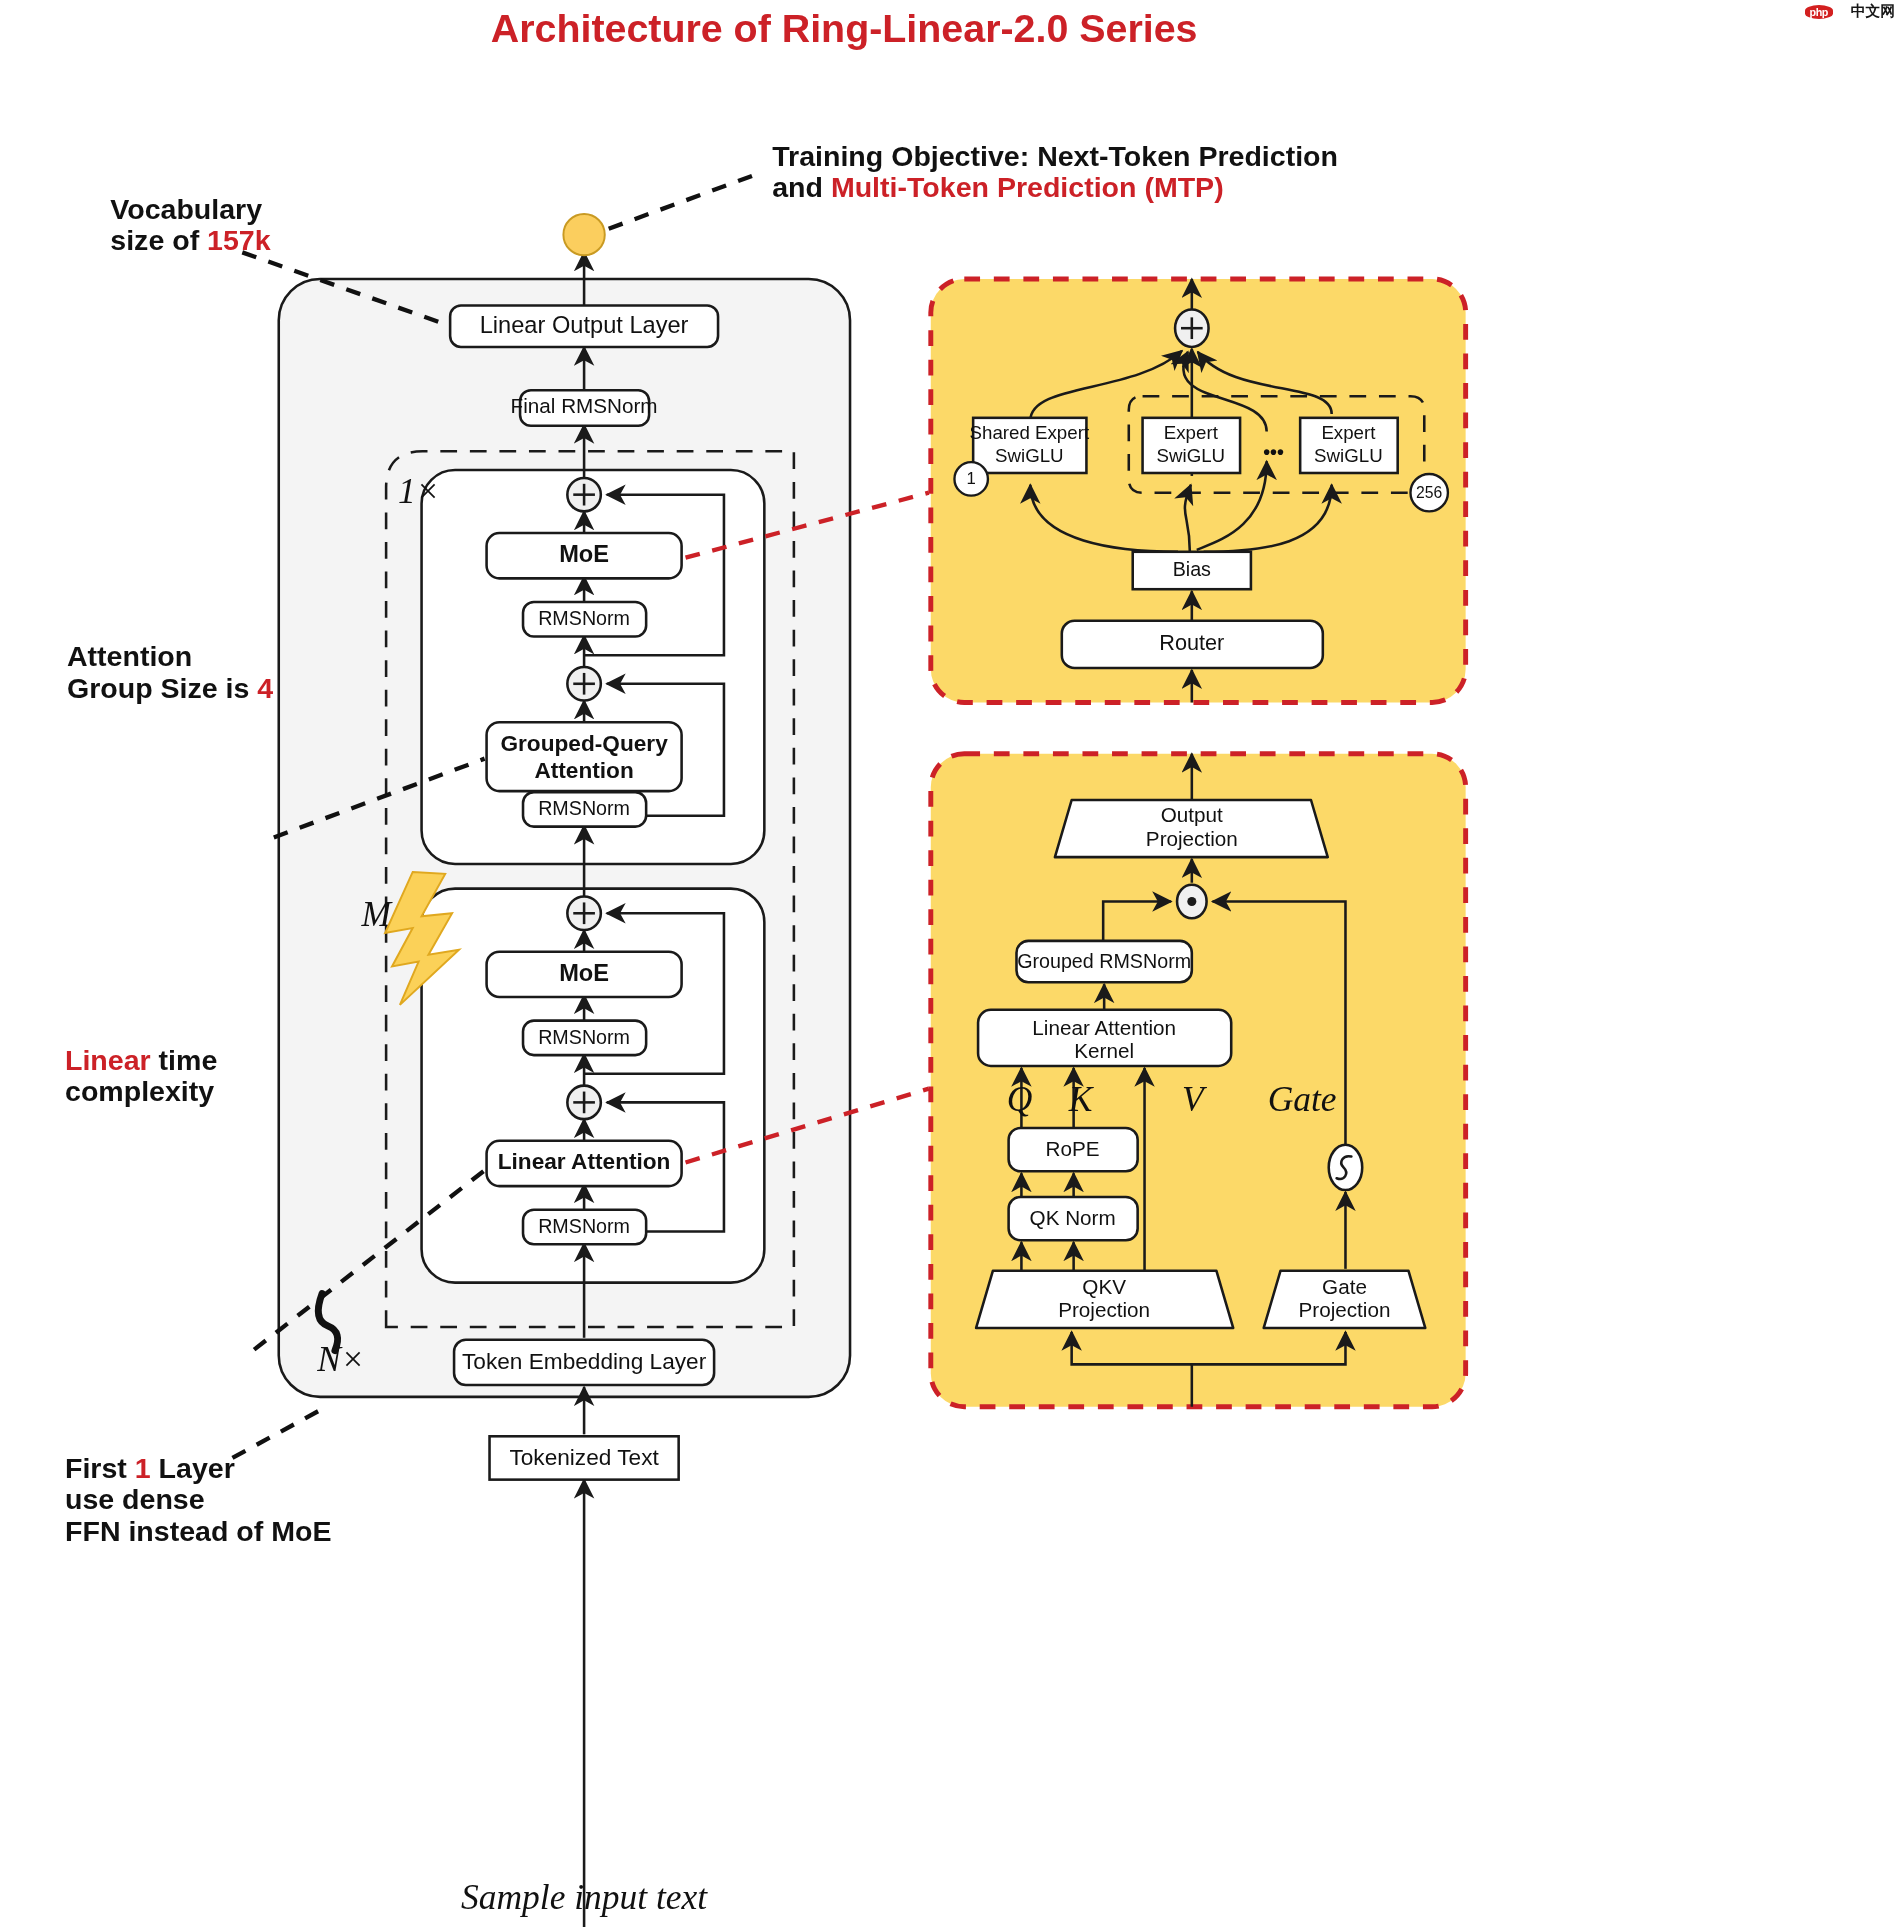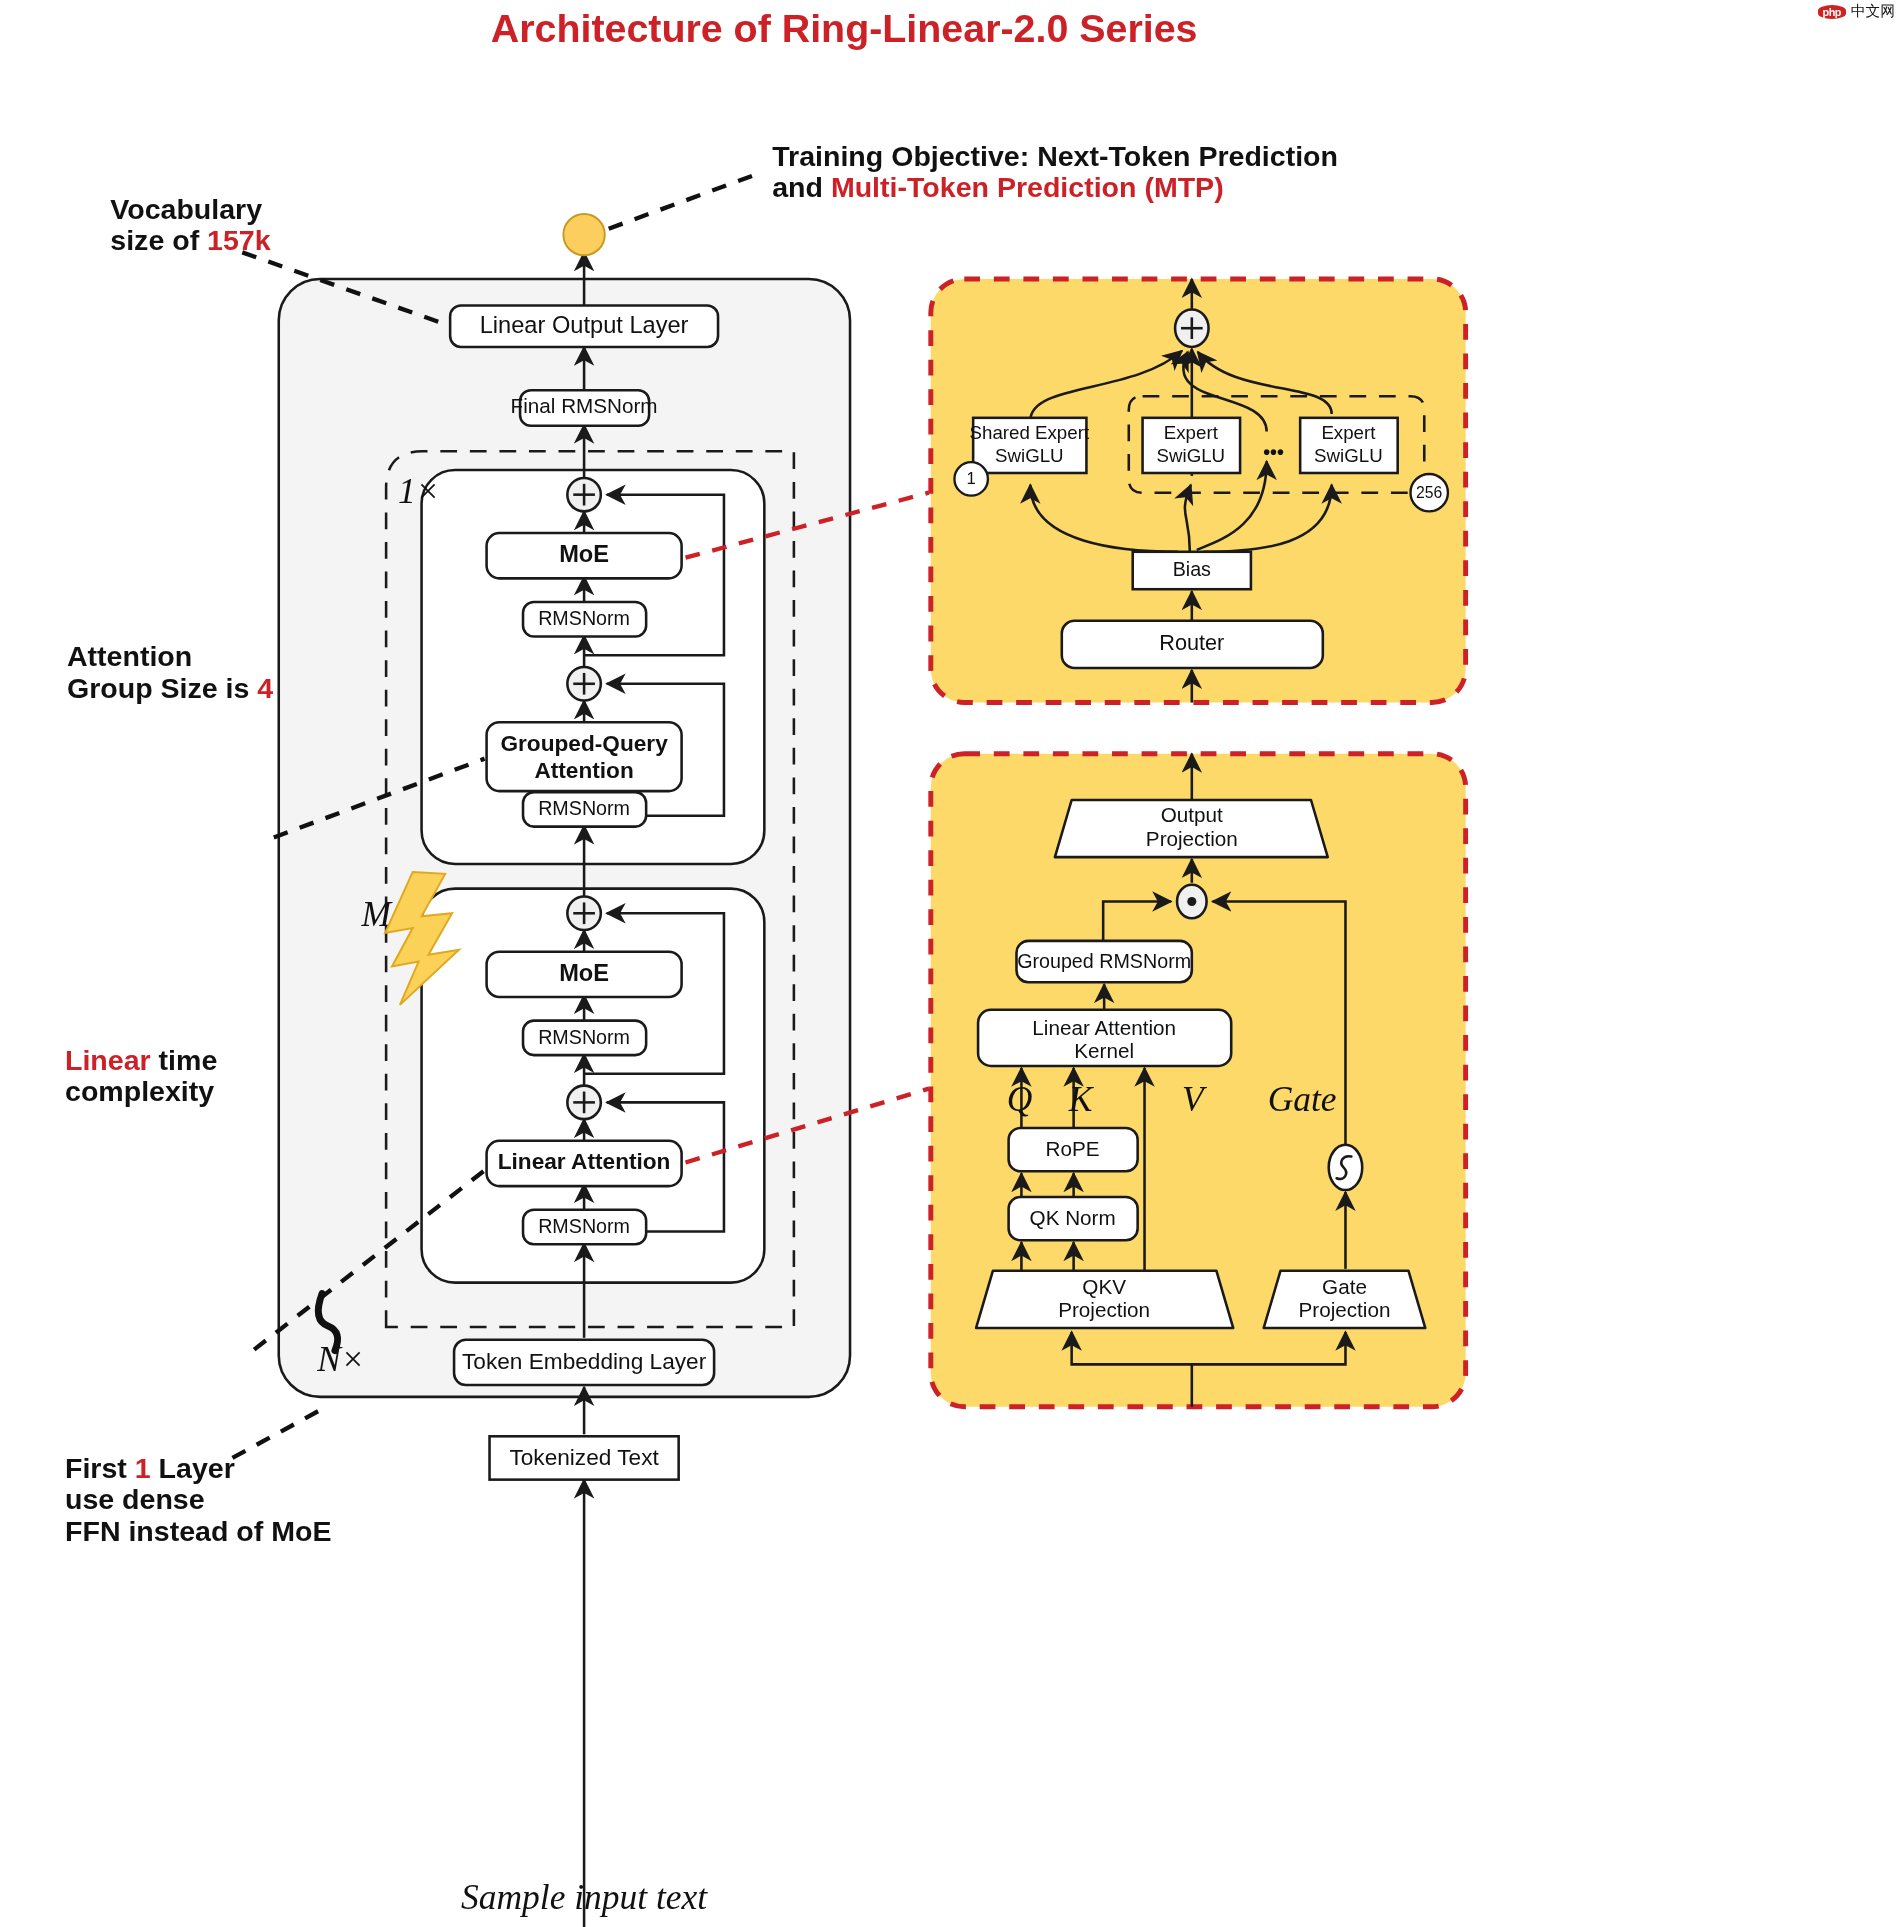--- a/index.html
+++ b/index.html
@@ -14,24 +14,24 @@
   .ann-red{fill:#cc2127;}
   .math{font-family:"Liberation Serif",serif;font-style:italic;fill:#111111;font-size:36px;}
   .flow{stroke:#1a1a1a;stroke-width:2.6;fill:none;}
   .dashblk{stroke:#1a1a1a;stroke-width:2.6;fill:none;stroke-dasharray:17 13;}
   .reddash{stroke:#cc2127;stroke-width:4.4;fill:none;stroke-dasharray:15 13;}
   .blkdash{stroke:#111111;stroke-width:4.4;fill:none;stroke-dasharray:15 13;}
   .panel{fill:#fcd968;stroke:#cc2127;stroke-width:5;stroke-dasharray:16 14;}
   .opcirc{fill:#f0f0f0;stroke:#1a1a1a;stroke-width:2.6;}
   .badge{fill:#ffffff;stroke:#1a1a1a;stroke-width:2.4;}
   .title{font-family:"Liberation Sans",sans-serif;font-weight:bold;fill:#cc2127;font-size:40px;text-anchor:middle;}
-  .wm{position:absolute;right:5.9px;top:2px;display:flex;align-items:center;gap:5px;}
+  .wm{position:absolute;right:5.9px;top:2px;display:flex;align-items:center;gap:18px;}
   .wm-php{background:#d32020;color:#fff;font-size:10.8px;font-weight:bold;border-radius:50%/40%;padding:1px 4.9px;
           font-family:"Liberation Sans",sans-serif;letter-spacing:-0.5px;}
-  .wm-cn{color:#161616;font-size:14.8px;font-weight:normal;font-family:"Liberation Sans",sans-serif;}
+  .wm-cn{color:#161616;font-size:14.8px;font-weight:bold;font-family:"Liberation Sans",sans-serif;}
 </style>
 </head>
 <body>
 
 <div id="root">
 
 <div class="wm">
   <span class="wm-php">php</span>
   <span class="wm-cn">中文网</span>
 </div>

